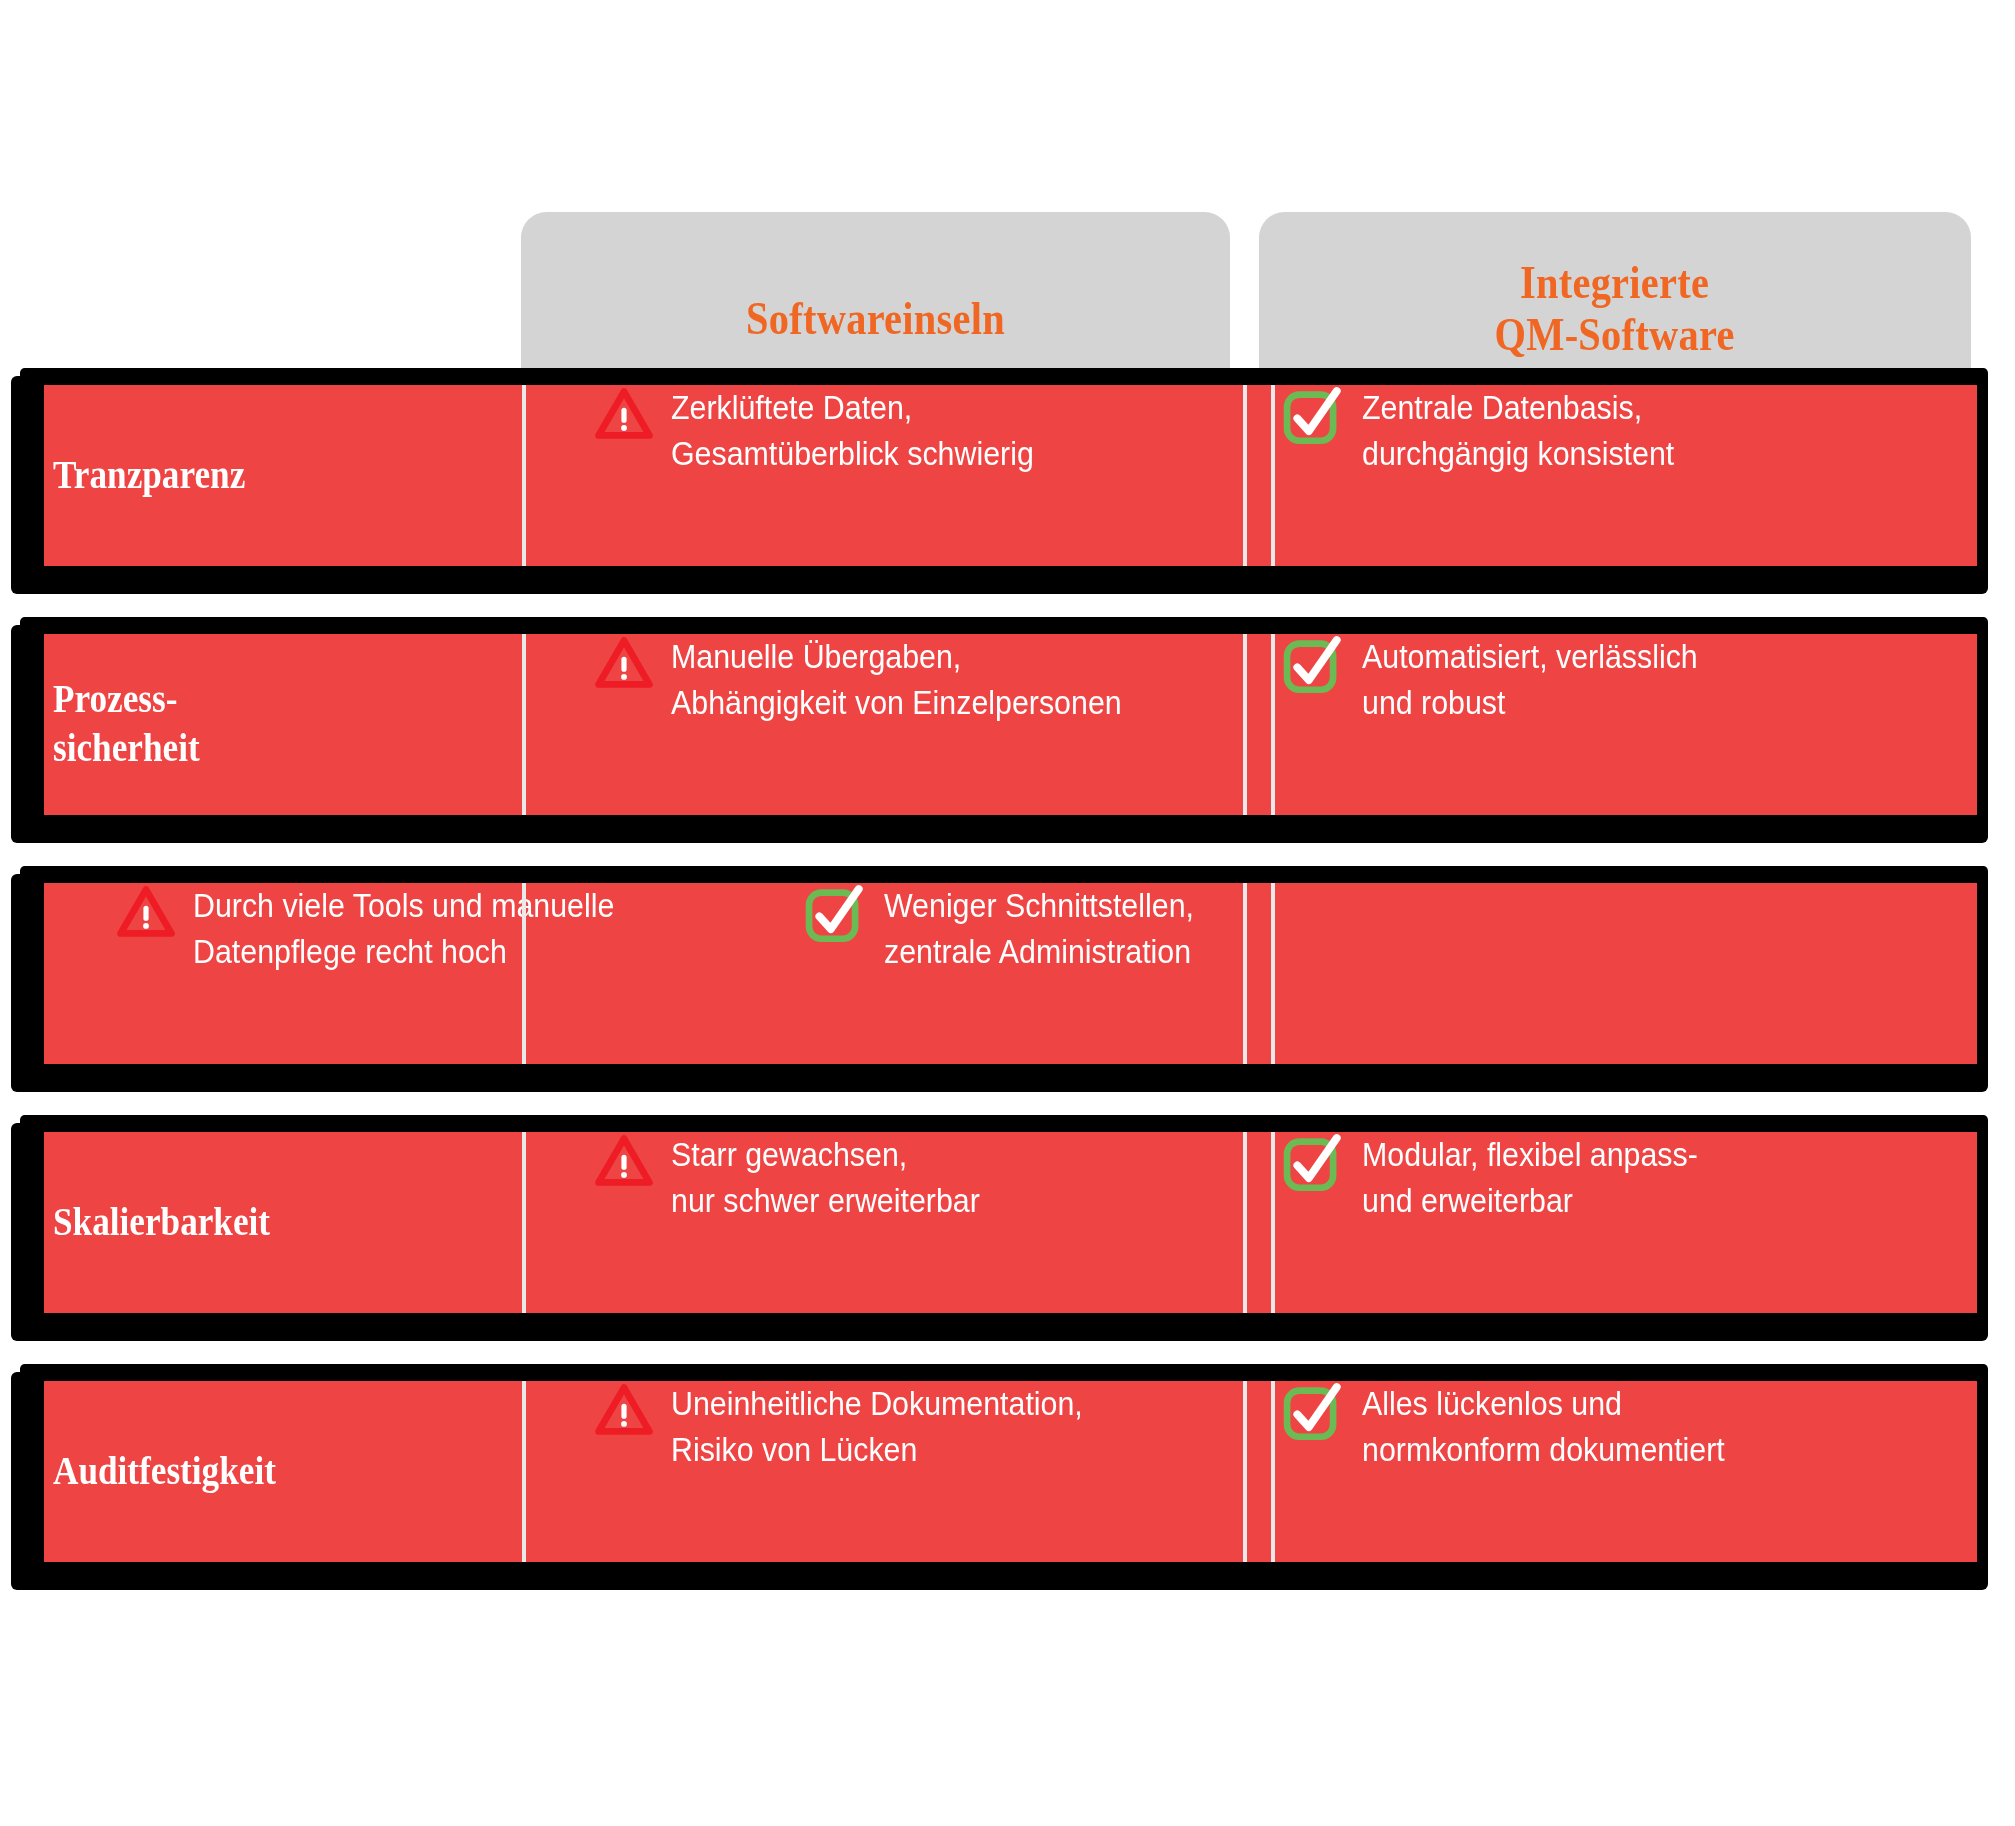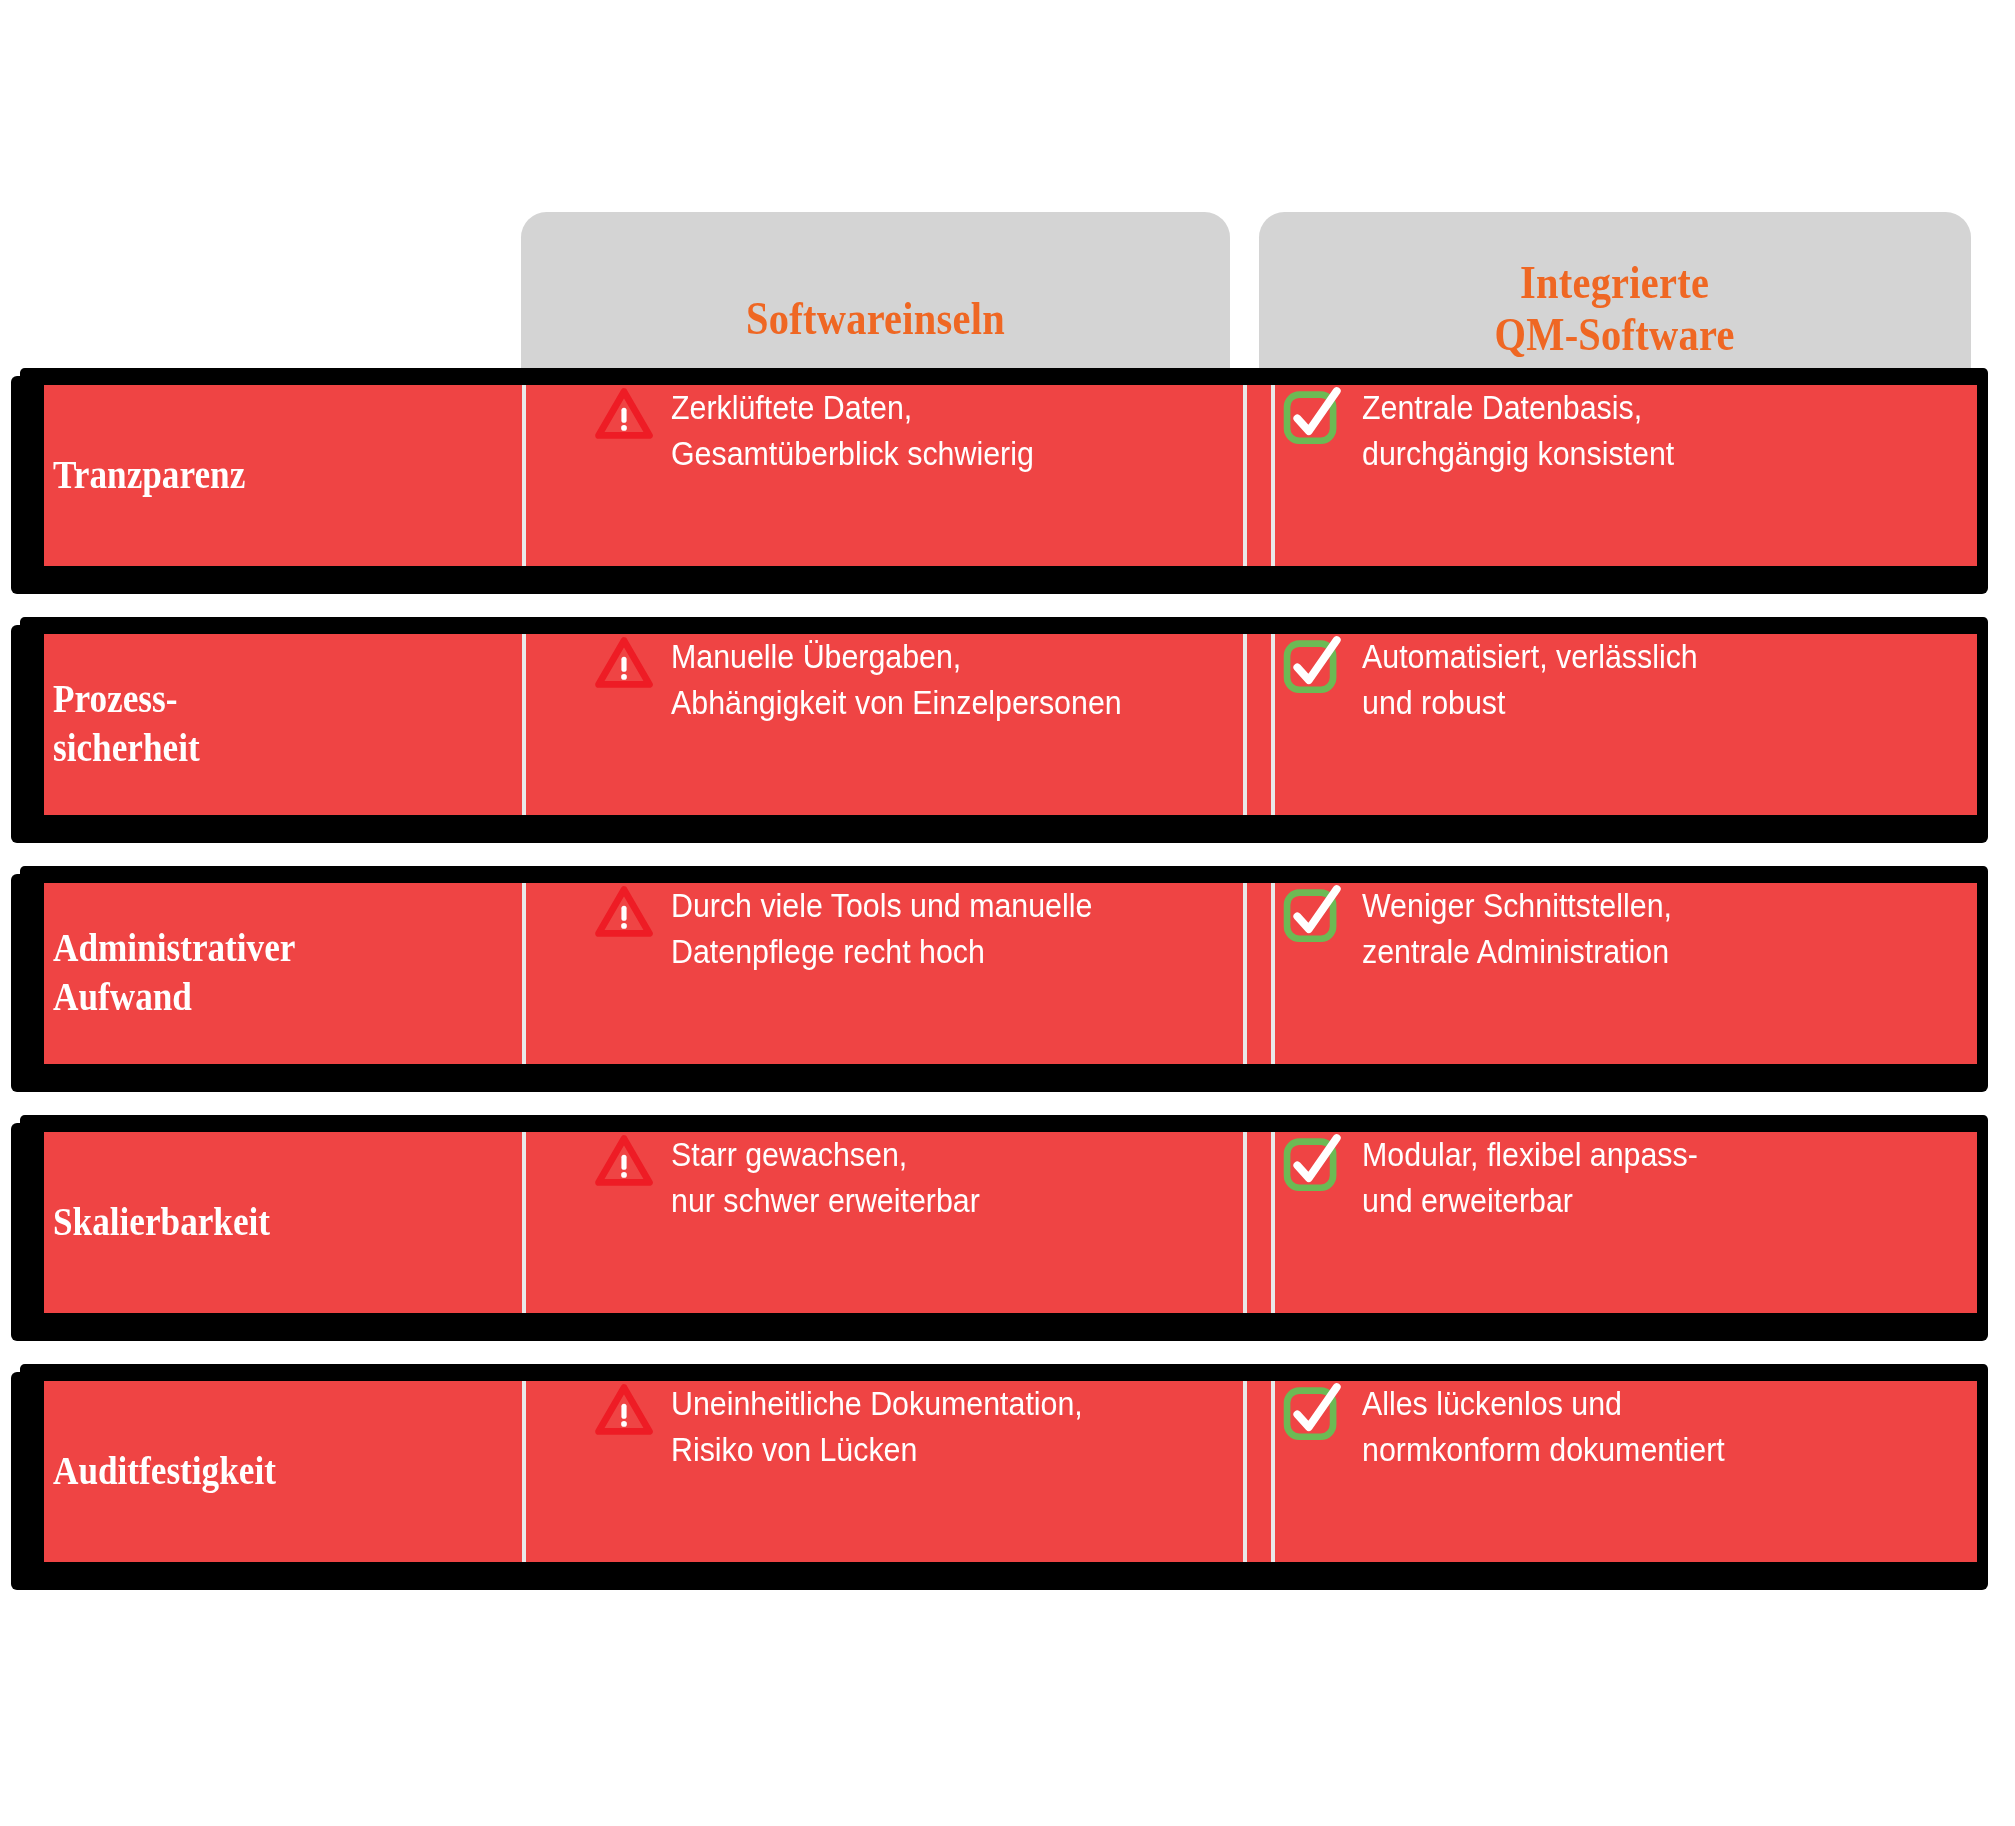--- a/index.html
+++ b/index.html
@@ -227,24 +227,20 @@
         </span>
         <div class="cell-text">Automatisiert, verlässlich
 und robust</div>
       </div>
     </div>
   </div>
 
   <div class="row r2">
     <div class="frame"></div>
     <div class="panel">
-      <div class="cell-label">
-        <div class="label-text">Administrativer
-Aufwand</div>
-      </div>
       <div class="vdiv d1"></div>
       <div class="vdiv d2"></div>
       <div class="vdiv d3"></div>
       <div class="cell cell-neg">
         <span class="icon-wrap warn">
           <svg viewBox="0 0 100 92" width="58" height="53" aria-hidden="true">
             <path d="M50 8 L94 84 L6 84 Z" fill="none" stroke="#ee1c25" stroke-width="12" stroke-linejoin="round"></path>
             <rect x="45.5" y="36" width="9" height="26" rx="4.5" fill="#ffffff"></rect>
             <circle cx="50" cy="71" r="5" fill="#ffffff"></circle>
           </svg>

